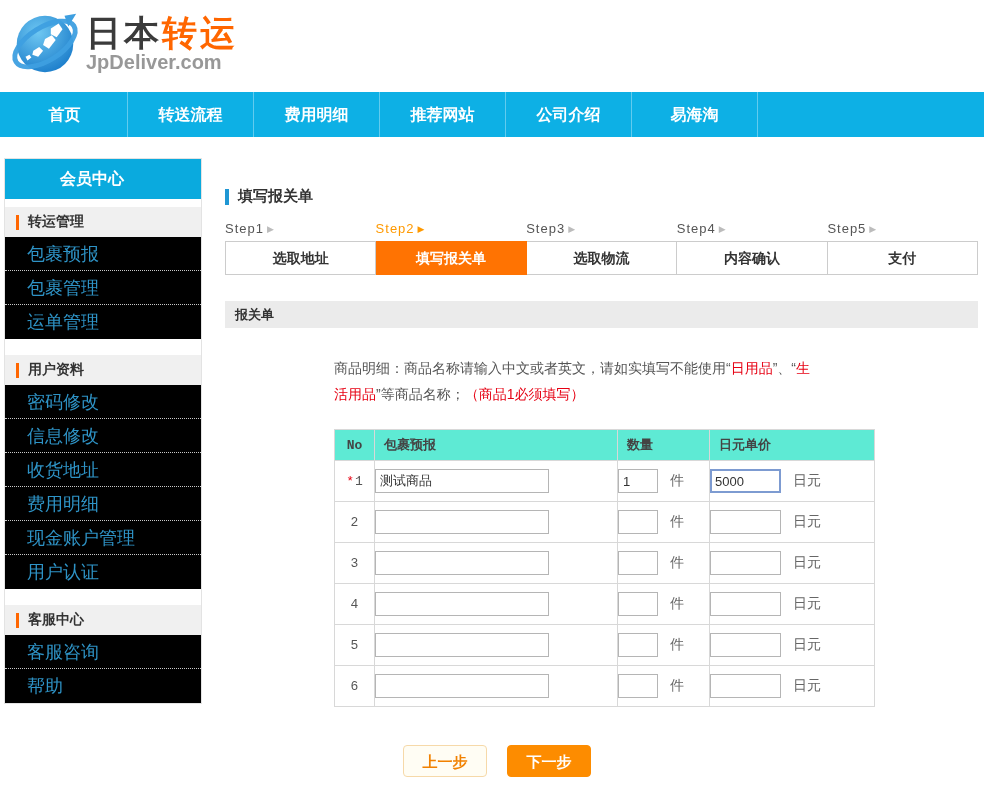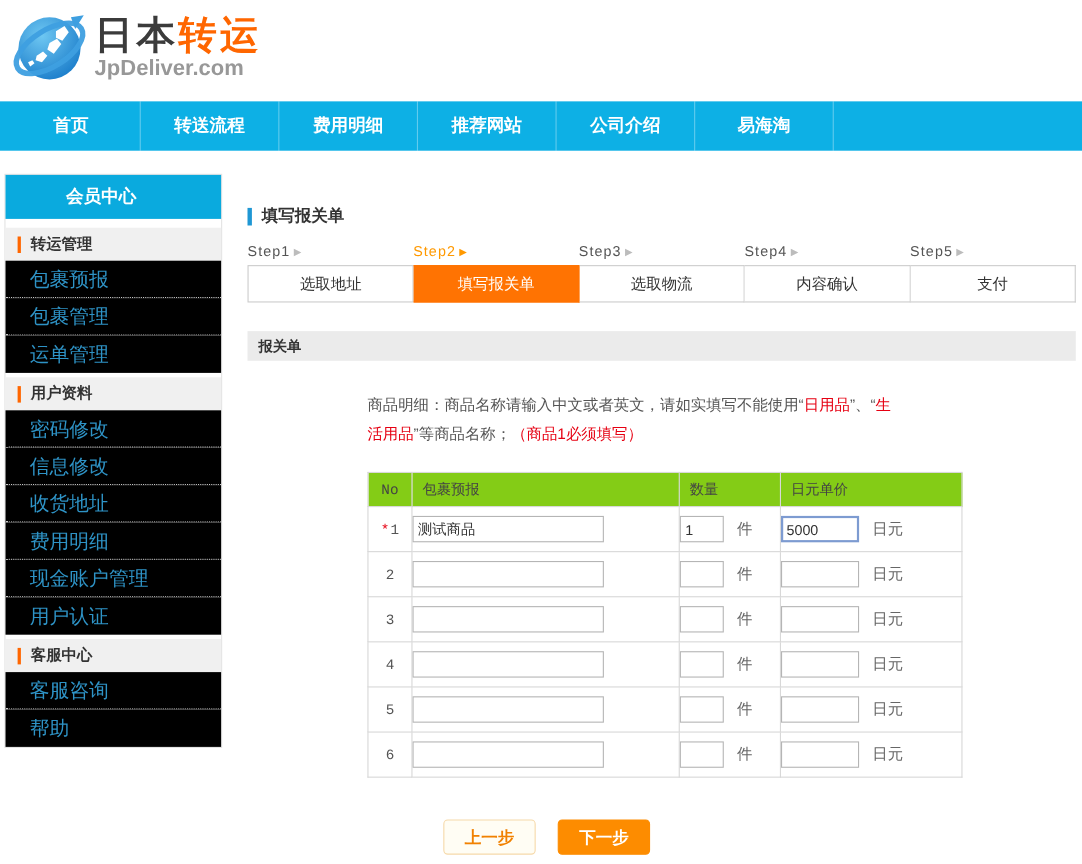--- a/index.html
+++ b/index.html
@@ -32,21 +32,21 @@
   .content{display:flex;margin-top:21px;align-items:flex-start}
   
   .sidebar{width:198px;margin-left:4px;border:1px solid #e3e3e3;background:#fff}
   .side-header{
     height:40px;background:var(--sidebar-blue);color:#fff;font-size:16px;font-weight:bold;
     display:flex;align-items:center;padding-left:26px;
   }
   .uicon{width:17px;height:17px;position:relative;margin-right:12px}
   .uicon .head{width:8px;height:8px;border-radius:50%;background:#fff;margin:0 auto}
   .uicon .shoulders{width:16px;height:8px;border-radius:8px 8px 0 0;background:#fff;margin:1px auto 0}
-  .side-sec{height:30px;background:#f0f0f0;display:flex;align-items:center;margin-top:4px}
+  .side-sec{height:30px;background:#f0f0f0;display:flex;align-items:center;margin-top:16px}
   .side-sec.first{margin-top:8px}
   .side-sec .bar{width:3px;height:15px;background:var(--logo-orange);margin:0 9px 0 11px}
   .side-sec .t{font-weight:bold;font-size:14px;color:#333}
   .side-item{
     height:34px;line-height:34px;padding-left:22px;color:#2e93c6;font-size:18px;
     border-bottom:1px dotted #c9c9c9;cursor:pointer;background:#000000;
   }
   .side-item.no-b{border-bottom:none}
   
   .main{width:753px;margin-left:23px}
@@ -58,36 +58,36 @@
   .ptitle .t{font-size:15px;font-weight:bold;color:#333}
   
   .steps{margin-top:15px}
   .step-labels{display:flex}
   .step-label{flex:1;font-size:13px;font-weight:normal;color:#555;letter-spacing:1px;padding-bottom:5px}
   .step-label .arr{font-size:9px;color:#bcbcbc;margin-left:3px;vertical-align:1px}
   .step-label.active{color:#ff9900}
   .step-label.active .arr{color:#ff9900}
   .step-boxes{display:flex}
   .step-box{
-    flex:1;height:34px;line-height:32px;text-align:center;font-weight:normal;font-size:14px;
+    flex:1;height:34px;line-height:32px;text-align:center;font-weight:bold;font-size:14px;
     background:#fff;border:1px solid #ccc;border-left:none;color:#333;cursor:pointer;
   }
   .step-box:first-child{border-left:1px solid #ccc}
   .step-box.active{background:var(--accent-orange);border-color:var(--accent-orange);color:#fff}
   
   .secbar{margin-top:26px;height:27px;line-height:27px;background:#ebebeb;padding-left:10px;
     font-weight:bold;font-size:13px;color:#333}
   
   .notice{margin:27px 0 0 109px;width:478px;font-size:14px;line-height:26px;color:#555}
   .notice .red{color:var(--red)}
   
   .dtable{margin:22px 0 0 109px;border-collapse:collapse;table-layout:fixed;width:540px}
   .dtable th,.dtable td{border:1px solid #d8d8d8;padding:0}
   .dtable thead th{
-    background:#84cc16;height:31px;font-size:13px;font-weight:normal;text-align:left;
+    background:#5eead4;height:31px;font-size:13px;font-weight:bold;text-align:left;
     padding-left:9px;color:#444;
   }
   .dtable thead th.c-no{text-align:center;padding-left:0;font-family:"Liberation Mono","DejaVu Sans Mono",monospace}
   .col-no{width:40px}.col-name{width:243px}.col-qty{width:92px}.col-price{width:165px}
   .dtable tbody td{height:41px;background:#fff}
   .no-cell{text-align:center;font-size:13px;color:#555;font-family:"Liberation Mono","DejaVu Sans Mono",monospace}
   .no-cell .req{color:var(--red);margin-right:1px}
   .name-cell{padding-left:8px}
   .qty-cell{padding-left:10px}
   .price-cell{padding-left:10px}

